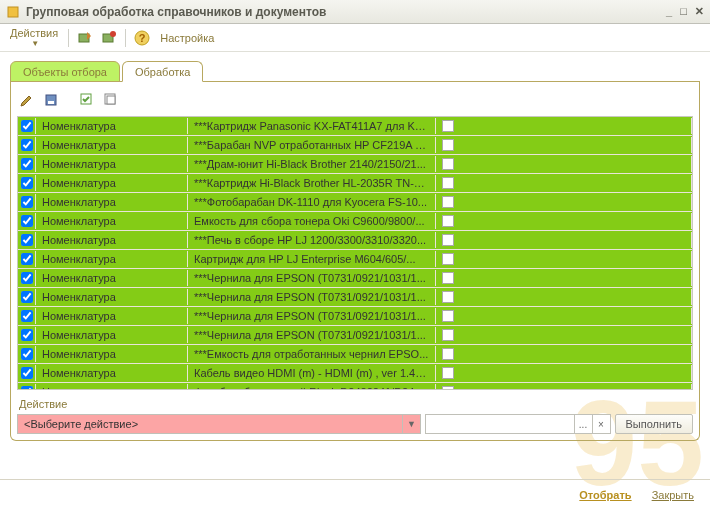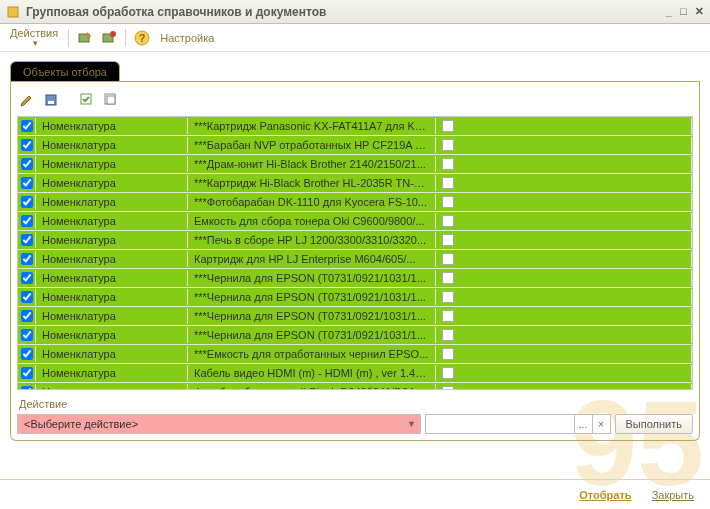--- a/index.html
+++ b/index.html
@@ -13,21 +13,21 @@
 
 .toolbar { height: 28px; display: flex; align-items: center; padding: 0 6px; gap: 4px; border-bottom: 1px solid #e0e0d8; }
 .toolbar .tb-item { display: flex; align-items: center; color: #8a7a3a; padding: 2px 4px; cursor: pointer; flex-direction: column; }
 .toolbar .tb-item .dd { font-size: 8px; margin-left: 2px; color: #8a7a3a; }
 .toolbar .sep { width: 1px; height: 18px; background: #d0d0c8; margin: 0 2px; }
 .toolbar .icon-btn { width: 20px; height: 20px; display: flex; align-items: center; justify-content: center; cursor: pointer; }
 
 .body-area { padding: 6px 10px; }
 
 .tabs { display: flex; align-items: flex-end; position: relative; height: 24px; }
-.tab { padding: 4px 12px 3px; border: 1px solid #b8a860; border-top-left-radius: 6px; border-top-right-radius: 6px; background: #000000; color: #8a7a3a; margin-right: 2px; cursor: pointer; position: relative; }
+.tab { padding: 4px 12px 3px; border: 1px solid #b8a860; border-top-left-radius: 6px; border-top-right-radius: 6px; background: #bef264; color: #8a7a3a; margin-right: 2px; cursor: pointer; position: relative; }
 .tab.active { background: #fff; border-bottom: 1px solid #fff; z-index: 2; }
 .tab-baseline { position: absolute; left: 0; right: 0; bottom: 0; border-bottom: 1px solid #b8a860; z-index: 1; }
 
 .panel { border: 1px solid #b8a860; border-top: none; border-radius: 0 0 6px 6px; padding: 6px; }
 
 .mini-toolbar { display: flex; gap: 4px; padding: 2px 0 6px; }
 .mini-toolbar .mt-btn { width: 20px; height: 20px; display: flex; align-items: center; justify-content: center; cursor: pointer; }
 
 .grid { border: 1px solid #c8c8c0; }
 .grid-head { display: flex; background: linear-gradient(#f5f2e6, #e8e4d2); border-bottom: 1px solid #c8c8c0; color: #8a7a3a; }
@@ -111,20 +111,21 @@
       </svg>
   </div>
   <div class="tb-item">
     <span>Настройка</span>
   </div>
 </div>
 
 <div class="body-area">
   <div class="tabs">
     <div class="tab"><span>Объекты отбора</span></div>
+    <div class="tab active"><span>Обработка</span></div>
     <div class="tab-baseline"></div>
   </div>
 
   <div class="panel">
     <div class="mini-toolbar">
       <div class="mt-btn">
           <svg width="14" height="14" viewBox="0 0 14 14">
             <path d="M2 10l7-7 2 2-7 7-3 1z" fill="#c0a040" stroke="#806020"></path>
           </svg>
         </div>

